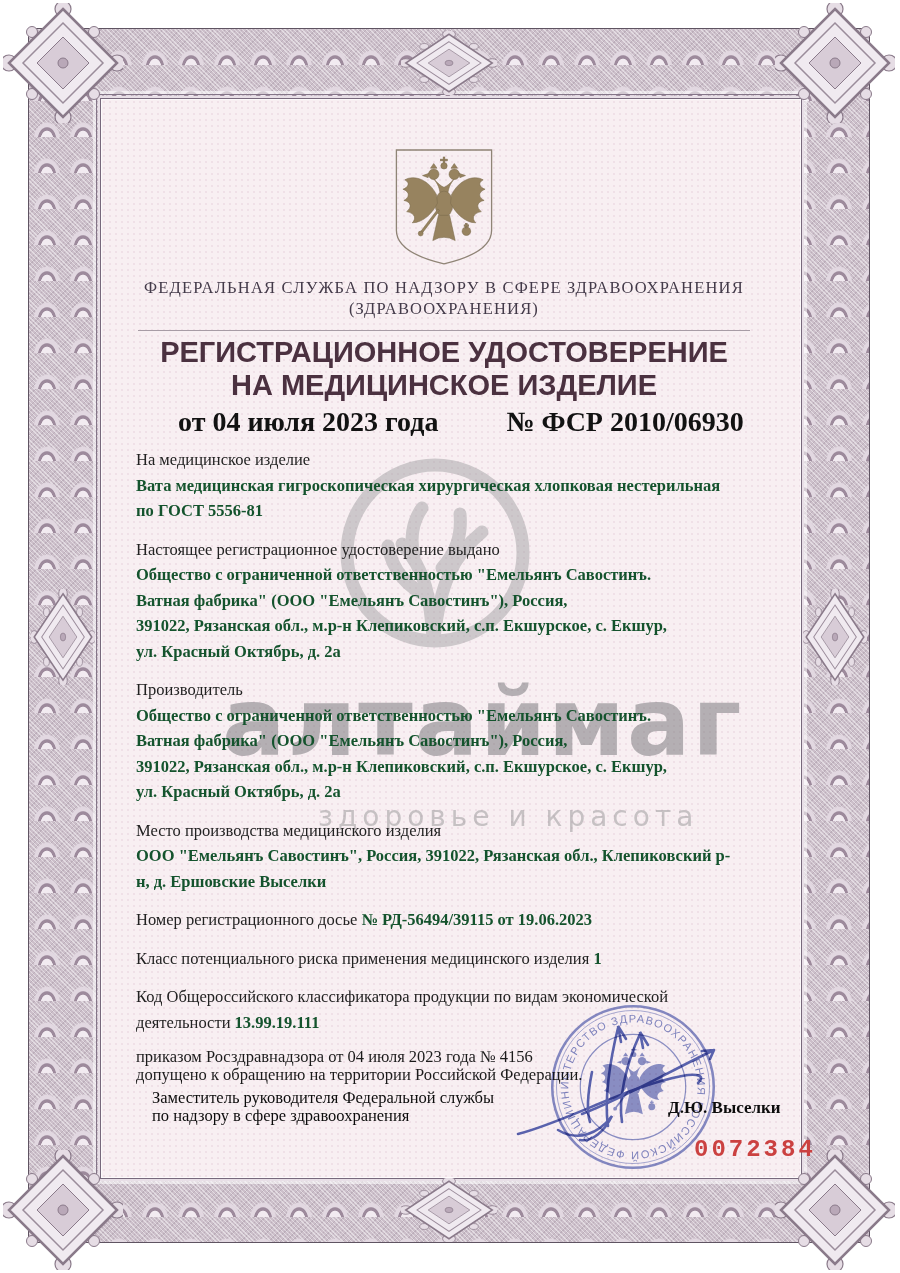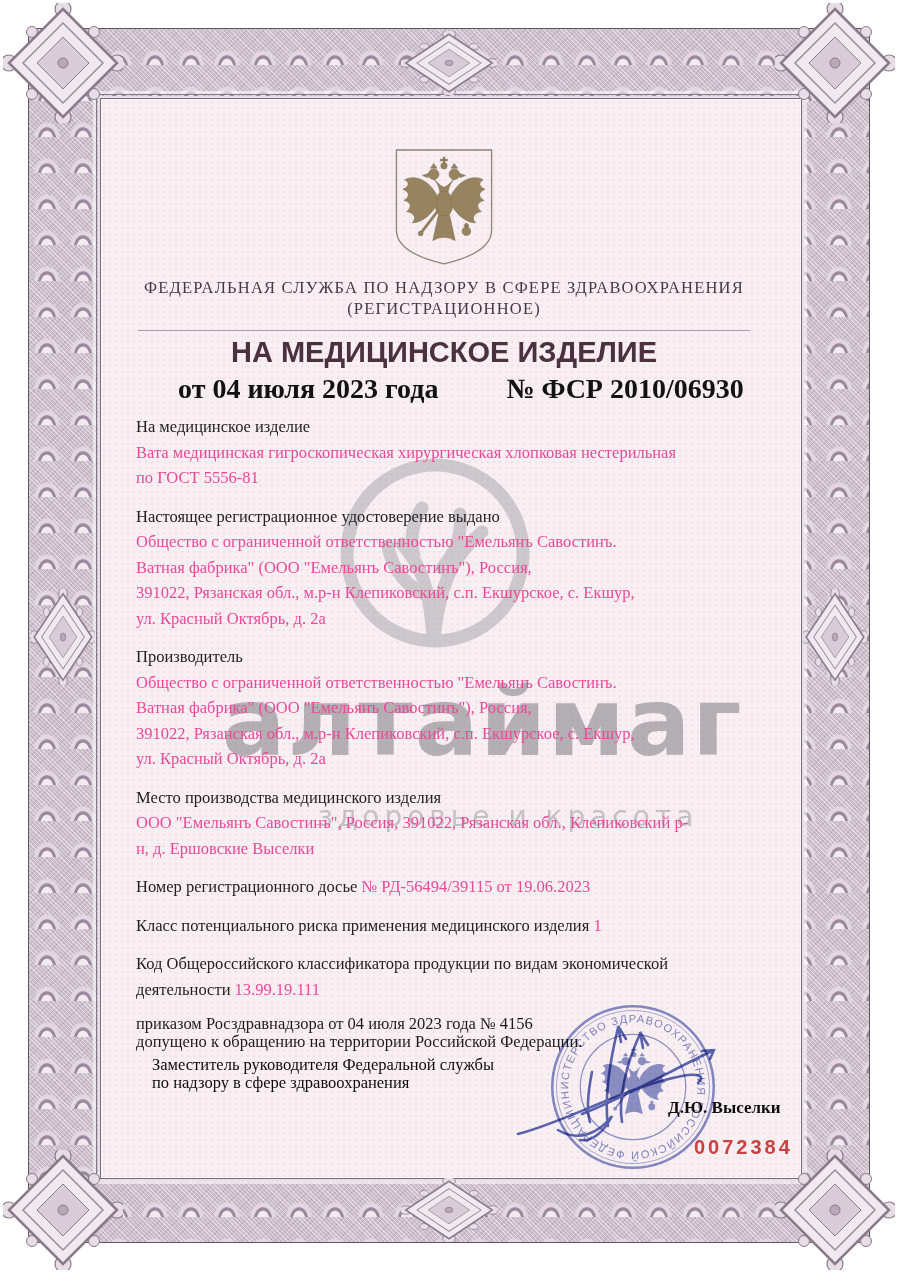--- a/index.html
+++ b/index.html
@@ -42,28 +42,28 @@
   .authority{margin-top:9px;text-align:center;font-size:16.5px;line-height:21px;letter-spacing:1.2px;color:#433a49;}
   .sep{border:0;border-top:1px solid #a79ca5;margin:11px 2px 5px;}
   .title{text-align:center;font-family:"Liberation Sans",sans-serif;font-weight:bold;font-size:29px;line-height:33px;color:#4b3140;}
   .date-row{display:flex;margin-top:8px;padding-left:42px;font-weight:bold;font-size:28px;line-height:24px;color:#121212;}
   .date-row .num{margin-left:68px;text-align:center;}
 
   .paras{margin-top:13px;font-size:16.5px;line-height:25.5px;}
   .para{margin-bottom:13px;white-space:pre-line;}
   .para .label{color:#222;}
   .para.block .label{display:block;}
-  .para .value{font-weight:normal;color:#ec4899;}
+  .para .value{font-weight:bold;color:#14532d;}
 
   .footer{margin-top:7px;font-size:16.5px;line-height:18px;}
   .order-lines{white-space:pre-line;}
   .sig-title{margin-top:5px;padding-left:16px;font-weight:normal;white-space:pre-line;color:#0c0c0c;}
   .sig-name{position:absolute;left:668px;top:1000px;font-weight:bold;font-size:17px;color:#0c0c0c;z-index:4;}
-  .serial{position:absolute;left:694px;top:1036px;z-index:4;font-family:Liberation Sans, sans-serif;font-weight:bold;
-    font-size:20px;letter-spacing:3px;color:#cb4140;}
+  .serial{position:absolute;left:694px;top:1036px;z-index:4;font-family:Liberation Mono, monospace;font-weight:bold;
+    font-size:24px;letter-spacing:3px;color:#cb4140;}
 
   .stamp{position:absolute;left:548px;top:904px;z-index:4;mix-blend-mode:multiply;opacity:0.88;}
   .signature{position:absolute;left:500px;top:916px;z-index:5;mix-blend-mode:multiply;}
 </style>
 </head>
 <body>
 
 <svg width="0" height="0" style="position:absolute" aria-hidden="true">
   <defs>
     <g id="eagle-shape">
@@ -152,26 +152,27 @@
 
   <div class="content">
 
     <svg class="emblem" width="112" height="124" viewBox="0 0 120 132">
       <path d="M9,6 H111 V92 Q111,116 60,128 Q9,116 9,92 Z" fill="none" stroke="#8f8476" stroke-width="1.4"></path>
       <use href="#eagle-shape" transform="translate(10,12) scale(1.0)" fill="#97835f" stroke="#7c6b4e" stroke-width="0.6"></use>
     </svg>
 
     <div class="authority">
       <div>ФЕДЕРАЛЬНАЯ СЛУЖБА ПО НАДЗОРУ В СФЕРЕ ЗДРАВООХРАНЕНИЯ</div>
-      <div>(РЕГИСТРАЦИОННОЕ)</div>
+      <div>(ЗДРАВООХРАНЕНИЯ)</div>
     </div>
 
     <hr class="sep">
 
     <div class="title">
+      <div>РЕГИСТРАЦИОННОЕ УДОСТОВЕРЕНИЕ</div>
       <div>НА МЕДИЦИНСКОЕ ИЗДЕЛИЕ</div>
     </div>
 
     <div class="date-row">
       <span class="date">от  04 июля 2023 года</span>
       <span class="num">№  ФСР 2010/06930</span>
     </div>
 
     <div class="paras">
       <div class="para block"><span class="label">На медицинское изделие</span><span class="value">Вата медицинская гигроскопическая хирургическая хлопковая нестерильная

